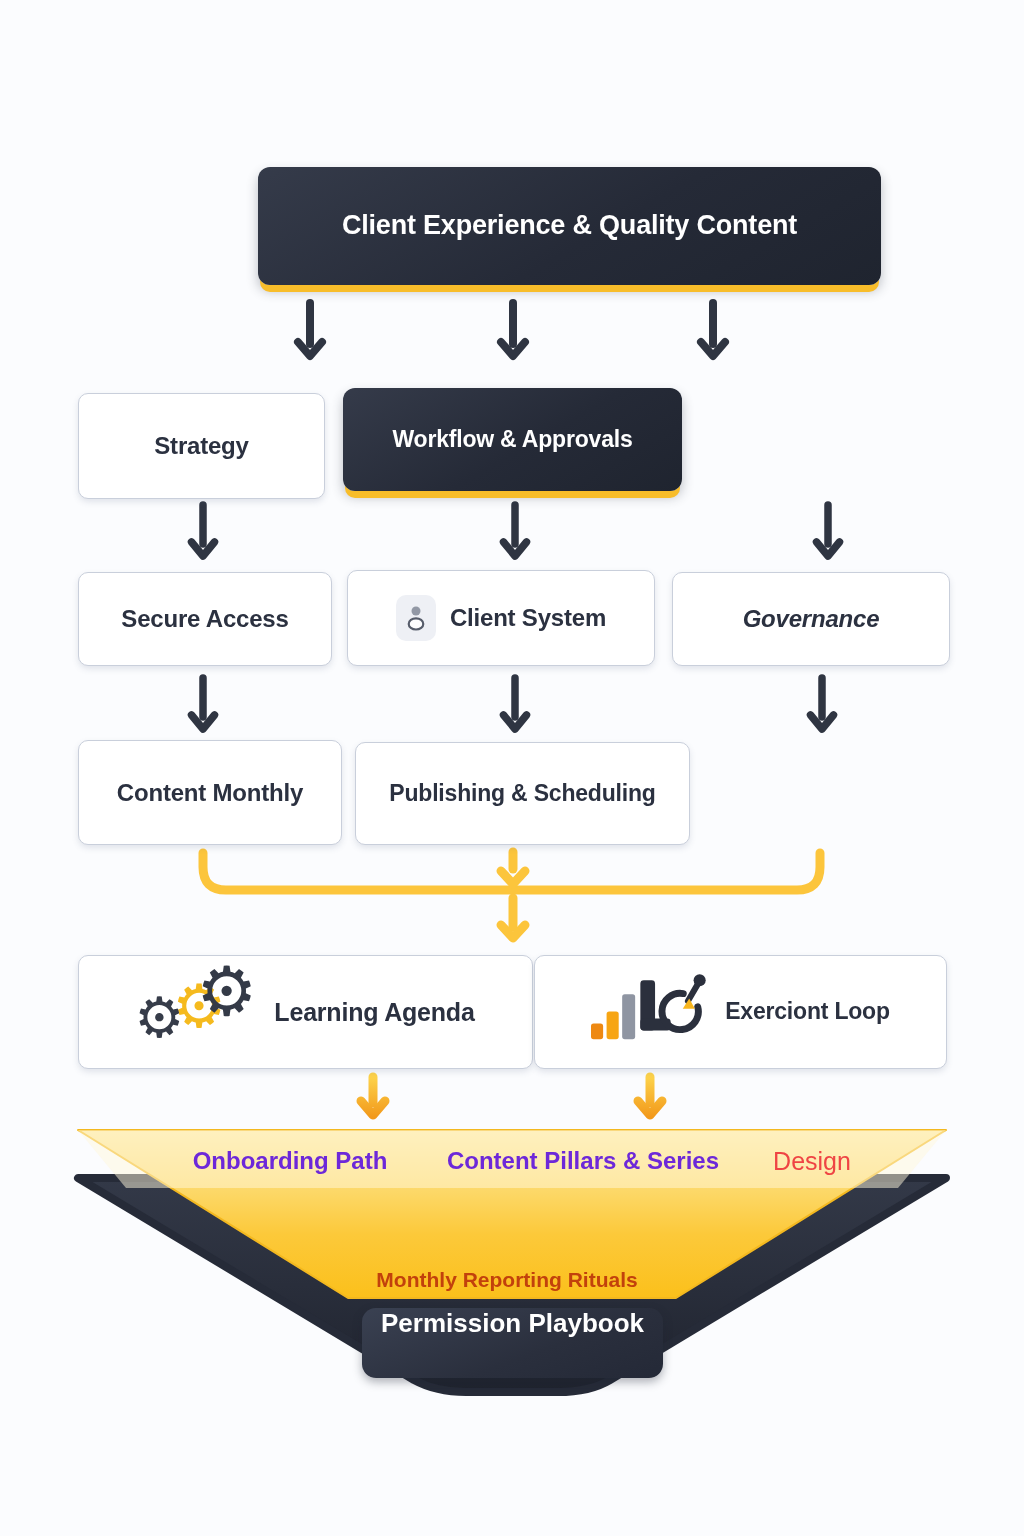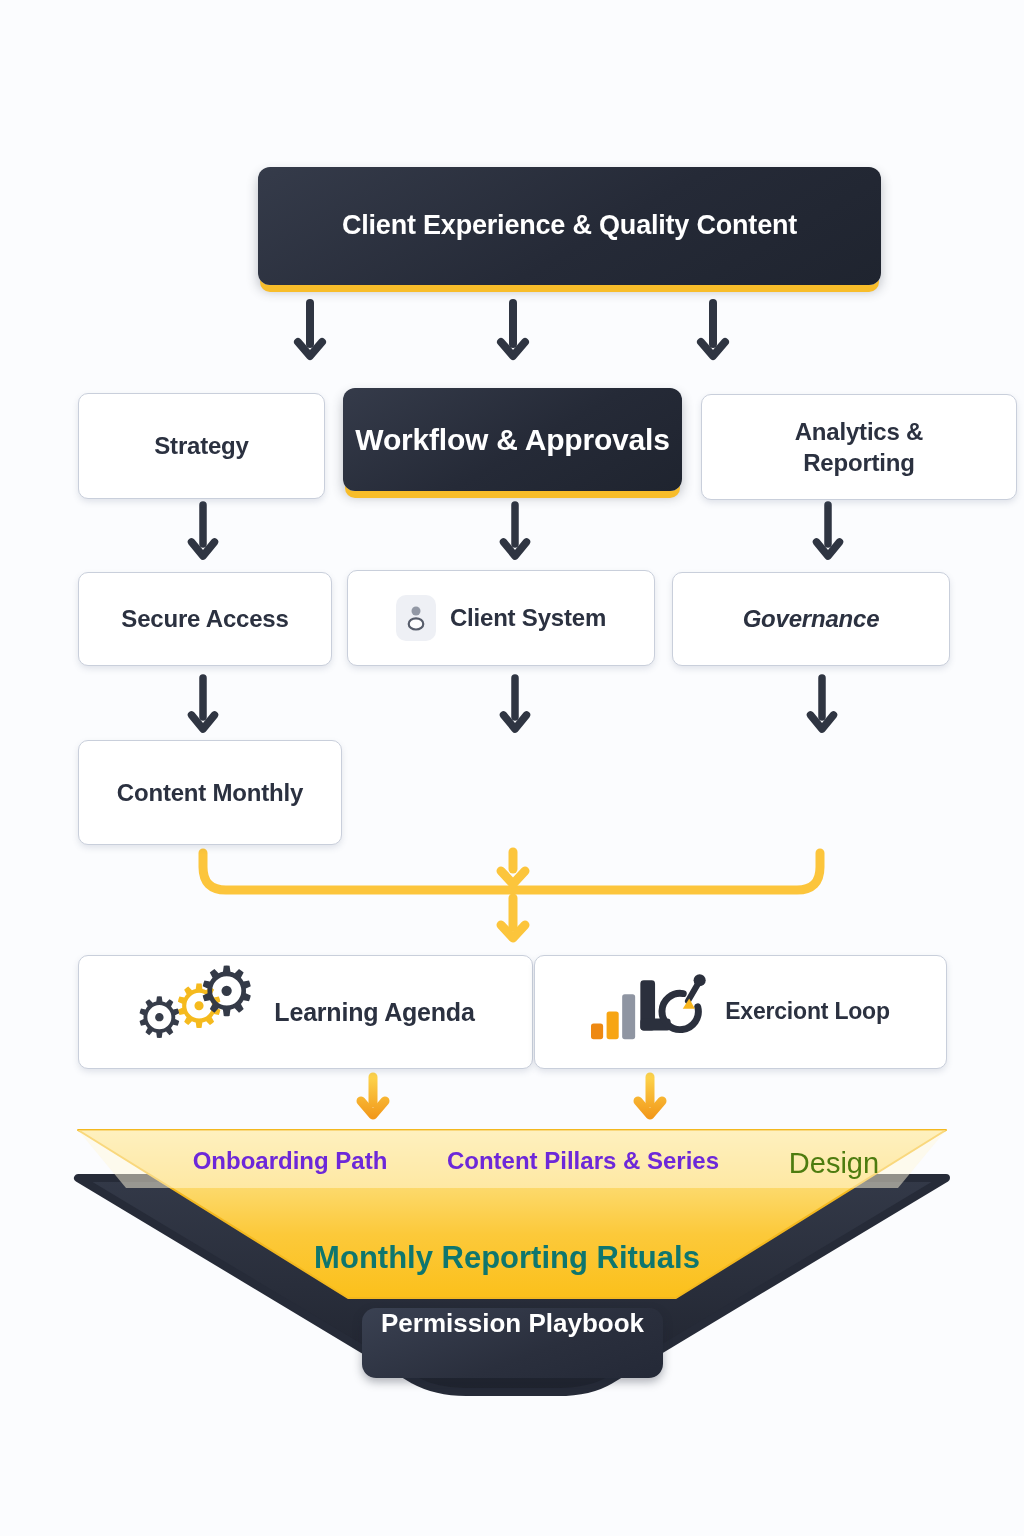--- a/index.html
+++ b/index.html
@@ -30,22 +30,22 @@
   }
   .gears-icon{position:relative;width:122px;height:92px;flex-shrink:0;margin-right:16px;}
   .gear{position:absolute;font-family:"DejaVu Sans",sans-serif;font-weight:normal;line-height:1;}
   .gear.yellow{left:36px;top:10px;font-size:60px;color:#f5ba1e;}
   .gear.dark-sm{left:-2px;top:24px;font-size:56px;color:#363c49;}
   .gear.dark-lg{left:60px;top:-8px;font-size:68px;color:#343a47;}
   .loop-icon{flex-shrink:0;margin-right:18px;}
   .funnel-text{position:absolute;z-index:3;transform:translateX(-50%);white-space:nowrap;
     font-weight:bold;color:#6d28d9;}
   .tier1{top:1147px;font-size:24px;}
-  .tier1.design{font-weight:400;color:#4d7c0f;font-size:29px;letter-spacing:0;margin-left:22px;}
-  .tier2{top:1240px;font-size:31px;color:#0f766e;}
+  .tier1.design{font-weight:400;color:#ef4444;font-size:25px;letter-spacing:0;}
+  .tier2{top:1268px;font-size:21px;color:#c2410c;}
   .permission-box{
     position:absolute;z-index:3;left:362px;top:1308px;width:301px;height:70px;
     background:linear-gradient(160deg,#3a4152 0%,#2a2f3d 60%,#242937 100%);
     border-radius:14px;display:flex;align-items:flex-start;justify-content:center;
     color:#fff;font-weight:bold;font-size:26px;box-shadow:0 4px 10px rgba(30,35,50,.35);
   }
 </style>
 </head>
 <body>
 
@@ -121,45 +121,45 @@
     </g>
   </svg>
 
   <div class="node dark title-node" style="left:258px;top:167px;width:507px;height:118px;">
     <span class="lvl-label">Client Experience &amp; Quality Content</span>
   </div>
 
   <div class="node light" style="left:78px;top:393px;width:245px;height:104px;font-size:24px;">
     <span class="lvl-label">Strategy</span>
   </div>
-  <div class="node dark" style="left:343px;top:388px;width:339px;height:103px;font-size:30px;">
+  <div class="node dark" style="left:343px;top:388px;width:339px;height:103px;font-size:23px;">
     <span class="lvl-label">Workflow &amp; Approvals</span>
-  </div>
-  <div class="node light" style="left:701px;top:394px;width:246px;height:104px;font-size:24px;padding:0 34px;">
-    <span class="lvl-label">Analytics &amp; Reporting</span>
   </div>
 
   <div class="node light" style="left:78px;top:572px;width:252px;height:92px;font-size:24px;">
     <span class="lvl-label">Secure Access</span>
   </div>
   <div class="node light" style="left:347px;top:570px;width:306px;height:94px;font-size:24px;">
     <span class="icon-user">
       <svg width="26" height="30" viewBox="0 0 24 28">
         <circle cx="12" cy="7.5" r="4.2" fill="#9298a5"></circle>
         <ellipse cx="12" cy="19.5" rx="6.8" ry="5.2" fill="#fdfdfe" stroke="#565c6a" stroke-width="2"></ellipse>
       </svg>
     </span>
     <span>Client System</span>
   </div>
   <div class="node light" style="left:672px;top:572px;width:276px;height:92px;font-size:24px;font-style:italic;">
     <span class="lvl-label">Governance</span>
   </div>
 
   <div class="node light" style="left:78px;top:740px;width:262px;height:103px;font-size:24px;">
     <span class="lvl-label">Content Monthly</span>
+  </div>
+  <div class="node light" style="left:355px;top:742px;width:333px;height:101px;font-size:23px;">
+    <span class="lvl-label">Publishing &amp; Scheduling</span>
   </div>
 
   <div class="node light" style="left:78px;top:955px;width:453px;height:112px;font-size:25px;">
     <span class="gears-icon">
       <span class="gear yellow">⚙</span>
       <span class="gear dark-sm">⚙</span>
       <span class="gear dark-lg">⚙</span>
     </span>
     <span>Learning Agenda</span>
   </div>

